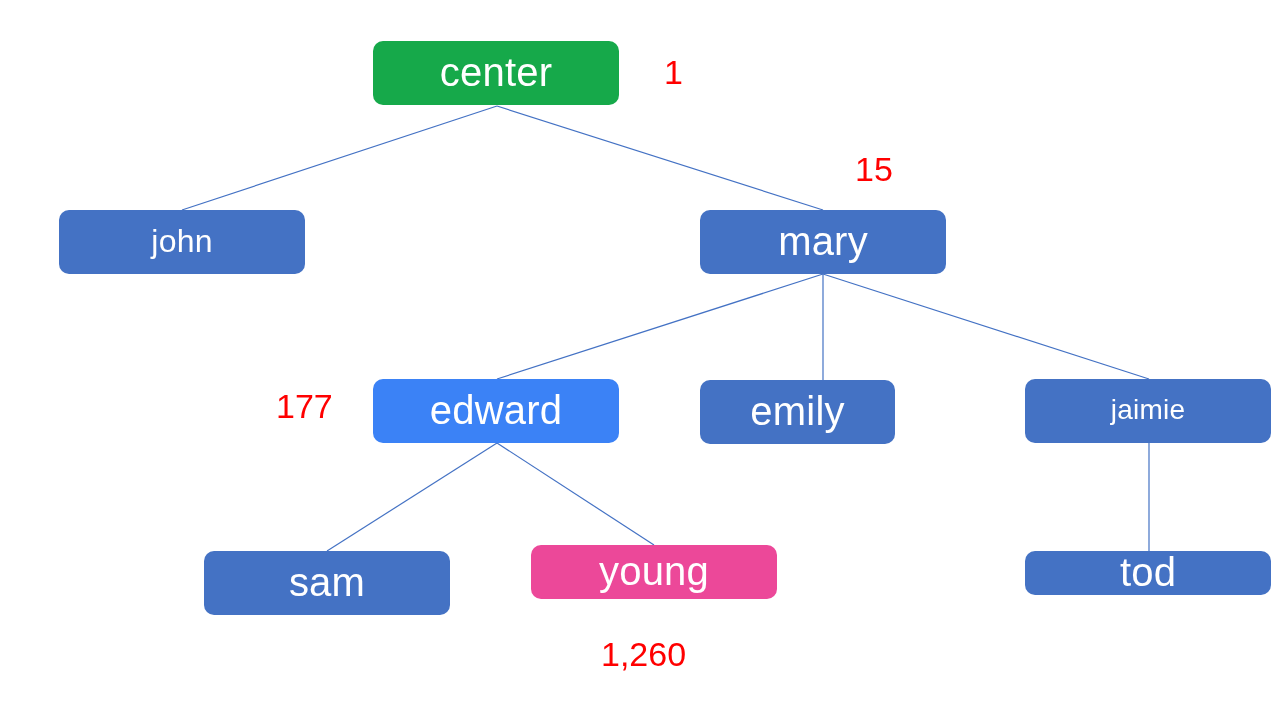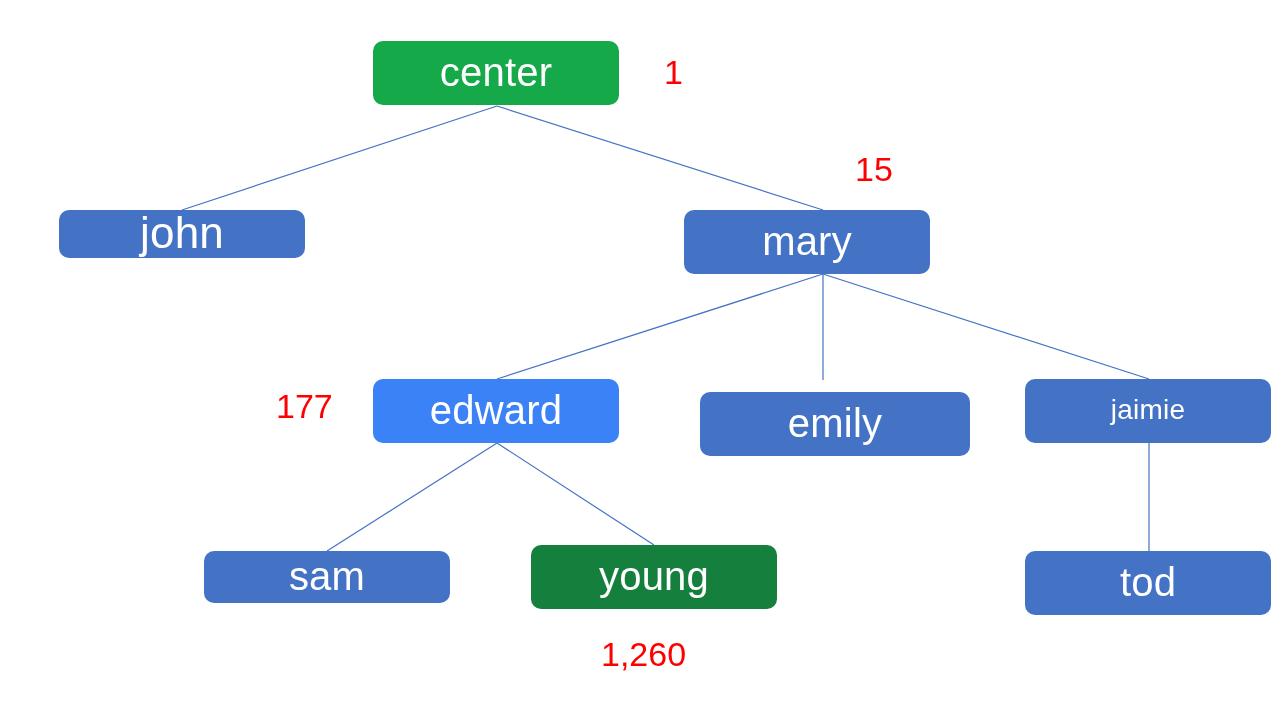--- a/index.html
+++ b/index.html
@@ -69,42 +69,42 @@
       <line x1="791" y1="274" x2="1117" y2="379" stroke="#4472c4" stroke-width="1.2" shape-rendering="geometricPrecision"></line>
       <line x1="465" y1="443" x2="295" y2="551" stroke="#4472c4" stroke-width="1.2" shape-rendering="geometricPrecision"></line>
       <line x1="465" y1="443" x2="622" y2="545" stroke="#4472c4" stroke-width="1.2" shape-rendering="geometricPrecision"></line>
       <line x1="1117" y1="443" x2="1117" y2="551" stroke="#4472c4" stroke-width="1.2" shape-rendering="geometricPrecision"></line>
     </svg>
 
   <div id="node-layer">
       <div class="node" style="left: 341px; top: 41px; width: 246px; height: 64px; background: rgb(22, 169, 74); font-size: 40px; color: rgb(255, 255, 255);">
         <span class="node-label">center</span>
       </div>
-      <div class="node" style="left: 27px; top: 210px; width: 246px; height: 48px; background: rgb(68, 114, 196); font-size: 44px; color: rgb(255, 255, 255);">
+      <div class="node" style="left: 27px; top: 210px; width: 246px; height: 64px; background: rgb(68, 114, 196); font-size: 32px; color: rgb(255, 255, 255);">
         <span class="node-label">john</span>
       </div>
-      <div class="node" style="left: 652px; top: 210px; width: 246px; height: 64px; background: rgb(68, 114, 196); font-size: 40px; color: rgb(255, 255, 255);">
+      <div class="node" style="left: 668px; top: 210px; width: 246px; height: 64px; background: rgb(68, 114, 196); font-size: 40px; color: rgb(255, 255, 255);">
         <span class="node-label">mary</span>
       </div>
       <div class="node" style="left: 341px; top: 379px; width: 246px; height: 64px; background: #3b82f6; font-size: 40px; color: rgb(255, 255, 255);">
         <span class="node-label">edward</span>
       </div>
-      <div class="node" style="left: 668px; top: 392px; width: 270px; height: 64px; background: rgb(68, 114, 196); font-size: 40px; color: rgb(255, 255, 255);">
+      <div class="node" style="left: 668px; top: 380px; width: 195px; height: 64px; background: rgb(68, 114, 196); font-size: 40px; color: rgb(255, 255, 255);">
         <span class="node-label">emily</span>
       </div>
       <div class="node" style="left: 993px; top: 379px; width: 246px; height: 64px; background: rgb(68, 114, 196); font-size: 28px; color: rgb(255, 255, 255);">
         <span class="node-label">jaimie</span>
       </div>
-      <div class="node" style="left: 172px; top: 551px; width: 246px; height: 52px; background: rgb(68, 114, 196); font-size: 40px; color: rgb(255, 255, 255);">
+      <div class="node" style="left: 172px; top: 551px; width: 246px; height: 64px; background: rgb(68, 114, 196); font-size: 40px; color: rgb(255, 255, 255);">
         <span class="node-label">sam</span>
       </div>
-      <div class="node" style="left: 499px; top: 545px; width: 246px; height: 64px; background: #15803d; font-size: 40px; color: rgb(255, 255, 255);">
+      <div class="node" style="left: 499px; top: 545px; width: 246px; height: 54px; background: #ec4899; font-size: 40px; color: rgb(255, 255, 255);">
         <span class="node-label">young</span>
       </div>
-      <div class="node" style="left: 993px; top: 551px; width: 246px; height: 64px; background: rgb(68, 114, 196); font-size: 40px; color: rgb(255, 255, 255);">
+      <div class="node" style="left: 993px; top: 551px; width: 246px; height: 44px; background: rgb(68, 114, 196); font-size: 40px; color: rgb(255, 255, 255);">
         <span class="node-label">tod</span>
       </div>
     </div>
 
   <div id="annotation-layer">
       <div class="annotation" style="left: 632px; top: 55px; font-size: 34px; color: rgb(255, 0, 0);">1</div>
       <div class="annotation" style="left: 823px; top: 152px; font-size: 34px; color: rgb(255, 0, 0);">15</div>
       <div class="annotation" style="left: 244px; top: 389px; font-size: 34px; color: rgb(255, 0, 0);">177</div>
       <div class="annotation" style="left: 569px; top: 637px; font-size: 34px; color: rgb(255, 0, 0);">1,260</div>
     </div>

